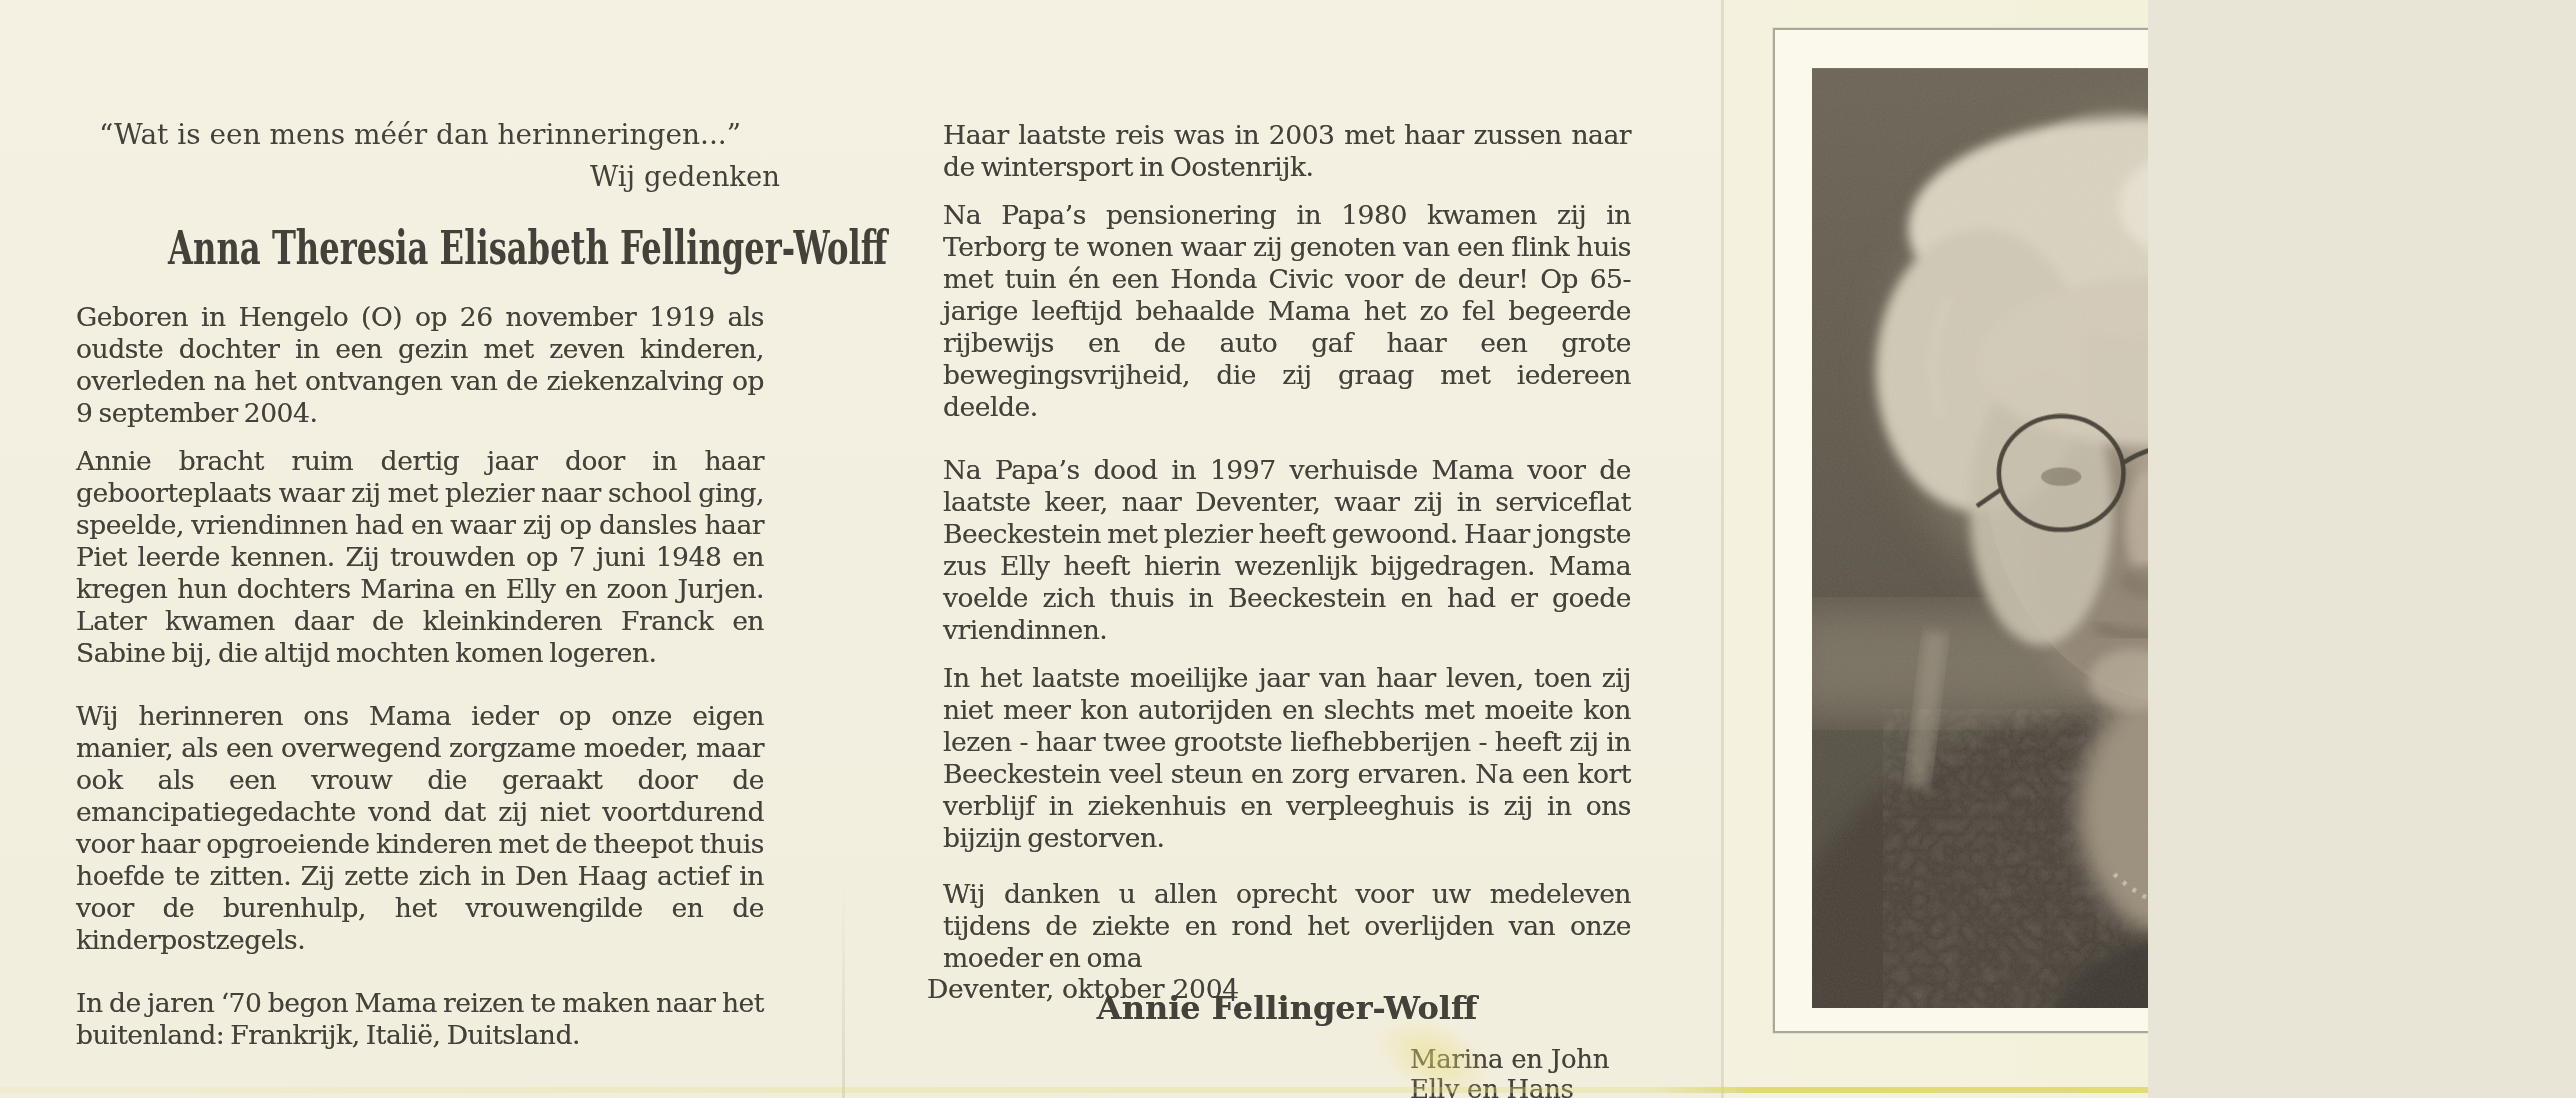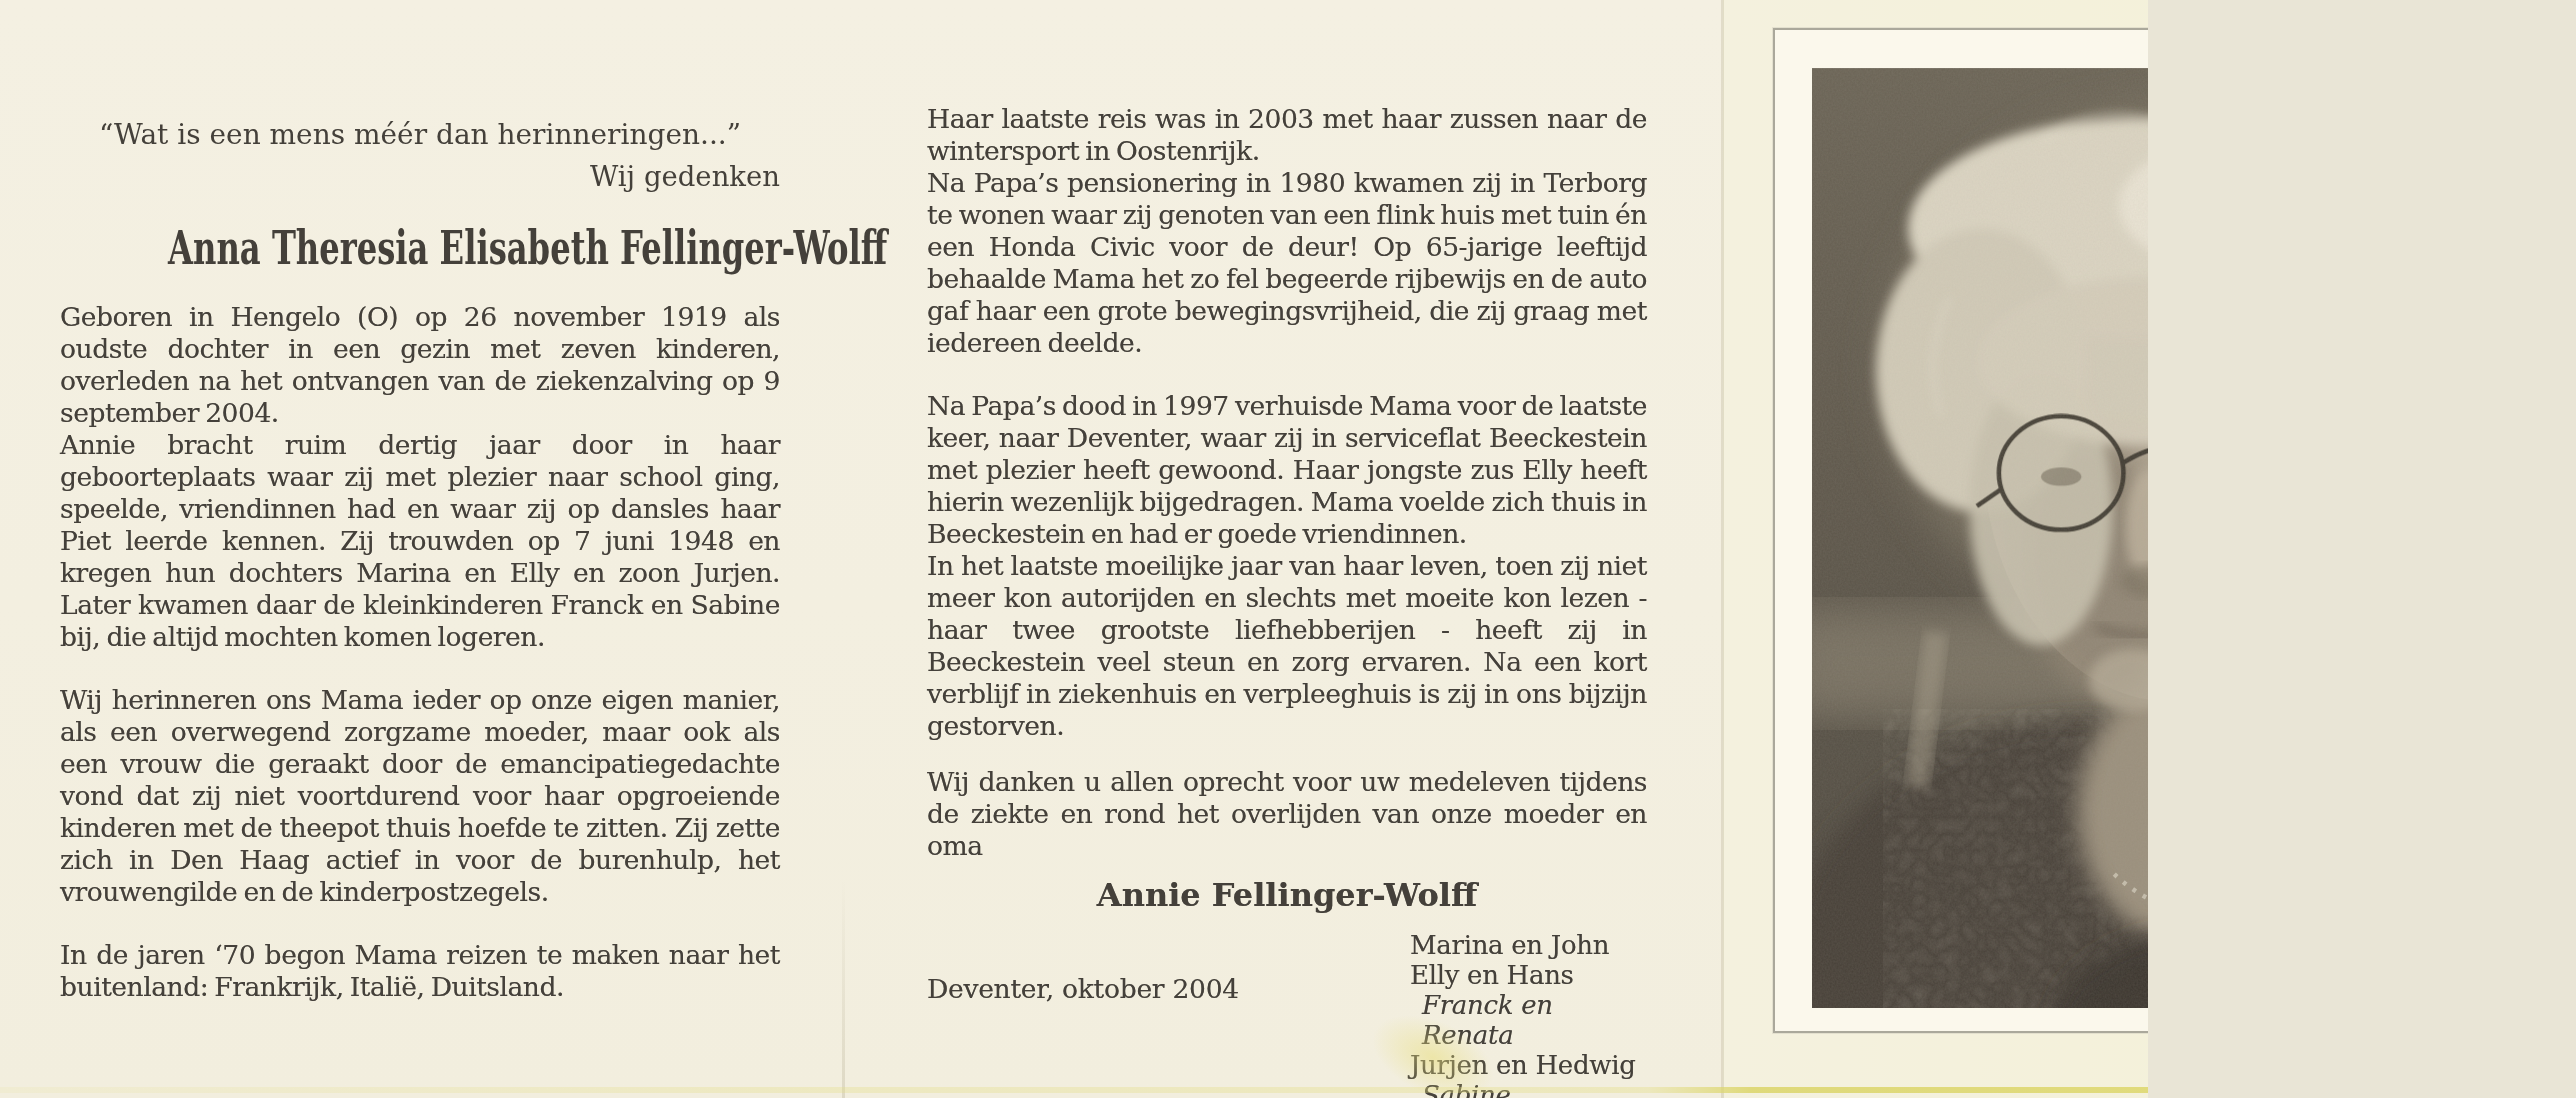--- a/index.html
+++ b/index.html
@@ -51,21 +51,21 @@
   .intro{
     margin:7.3px 0 0;text-align:right;font-size:27.5px;line-height:35px;
   }
   .title{
     margin:26px 0 0;font-size:46px;line-height:57px;font-weight:700;
     text-align:center;white-space:nowrap;
     transform:scaleX(.70);transform-origin:50% 50%;
     letter-spacing:0;
   }
   .para{
-    margin:0;font-size:26.6px;line-height:32px;text-align:justify;
+    margin:16px;font-size:26.6px;line-height:32px;text-align:justify;
     letter-spacing:-0.5px;word-spacing:-1.8px;
     text-shadow:0 0 0.5px rgba(68,64,58,.55);
   }
   .para.first{margin-top:24px;}
   .para.gap{margin-top:31px;}
   .para.thanks{margin-top:24px;}
   .signature{
     margin:14.7px 0 0;text-align:center;font-size:32px;line-height:37px;font-weight:700;
     text-shadow:0 0 0.5px rgba(68,64,58,.55);
   }

